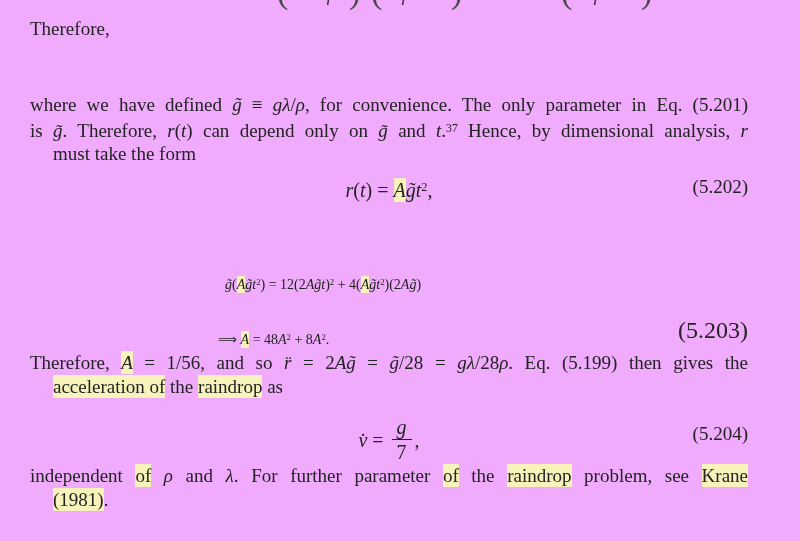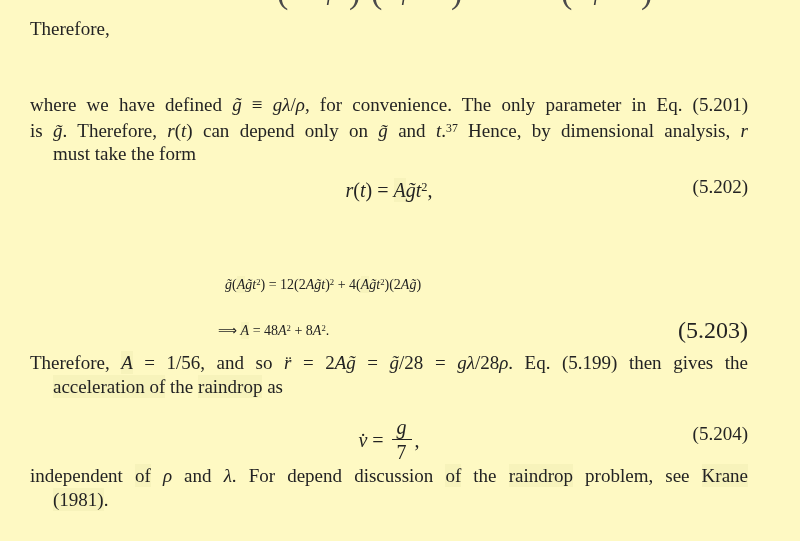--- a/index.html
+++ b/index.html
@@ -1,17 +1,17 @@
 <!DOCTYPE html>
 <html style="--hl: #f7f3bb; --txt: #232323;"><head>
 <meta charset="utf-8">
 <style>
   html,body{margin:0;padding:0;background:#fff;}
   .page{
-    position:relative;width:800px;height:541px;background:#fef9c3;
+    position:relative;width:800px;height:541px;background:#f0abfc;
     font-family:"Liberation Serif", serif;
     color:var(--txt,#232323);
     font-size:19px;overflow:hidden;
   }
   .it{font-style:italic;}
   .hl{background:var(--hl,#f7f3bb);padding:1px 0;}
   .sup{font-size:0.62em;vertical-align:0.45em;}
   .arrow{font-family:"DejaVu Sans", sans-serif;font-size:0.95em;}
 
   
@@ -65,37 +65,37 @@
 
   <div class="eqrow" style="top:174px;height:26px">
     <div class="eqc"><span class="it">r</span><span>(</span><span class="it">t</span><span>) = </span><span class="it hl">A</span><span class="it">g̃t</span><span class="sup">2</span><span>,</span></div>
     <div class="eqnum">(5.202)</div>
   </div>
 
   <div class="para" style="top:212px">
   </div>
 
   <div class="eqleft" style="left:225px;top:269px"><span class="it">g̃</span><span>(</span><span class="it hl">A</span><span class="it">g̃t</span><span class="sup">2</span><span>) = 12(2</span><span class="it">Ag̃t</span><span>)</span><span class="sup">2</span><span> + 4(</span><span class="it hl">A</span><span class="it">g̃t</span><span class="sup">2</span><span>)(2</span><span class="it">Ag̃</span><span>)</span></div>
-  <div class="eqleft" style="left:218px;top:315px"><span class="arrow">⟹</span><span>    </span><span class="it hl">A</span><span> = 48</span><span class="it">A</span><span class="sup">2</span><span> + 8</span><span class="it">A</span><span class="sup">2</span><span>.</span></div>
+  <div class="eqleft" style="left:218px;top:324px"><span class="arrow">⟹</span><span>    </span><span class="it hl">A</span><span> = 48</span><span class="it">A</span><span class="sup">2</span><span> + 8</span><span class="it">A</span><span class="sup">2</span><span>.</span></div>
   <div class="eqnumabs" style="top:318px">(5.203)</div>
 
   <div class="para" style="top:351px">
     <div class="pline"><span>Therefore, </span><span class="it hl">A</span><span> = 1/56, and so </span><span class="it">r̈</span><span> = 2</span><span class="it">Ag̃</span><span> = </span><span class="it">g̃</span><span>/28 = </span><span class="it">gλ</span><span>/28</span><span class="it">ρ</span><span>. Eq. (5.199) then gives the</span></div>
     <div class="pline last"><span class="hl">acceleration of</span><span> the </span><span class="hl">raindrop</span><span> as</span></div>
   </div>
 
   <div class="eqrow eq204row" style="top:408px">
     <div class="eqc">
       <span><span class="it">v̇</span><span> =</span></span>
       <span class="frac">
         <span class="fnum it">g</span>
         <span class="fden">7</span>
       </span><span>,</span>
     </div>
     <div class="eqnum">(5.204)</div>
   </div>
 
   <div class="para" style="top:464px">
-    <div class="pline"><span>independent </span><span class="hl">of</span><span> </span><span class="it">ρ</span><span> and </span><span class="it">λ</span><span>. For depend discussion </span><span class="hl">of</span><span> the </span><span class="hl">raindrop</span><span> problem, see </span><span class="hl">Krane</span></div>
+    <div class="pline"><span>independent </span><span class="hl">of</span><span> </span><span class="it">ρ</span><span> and </span><span class="it">λ</span><span>. For further parameter </span><span class="hl">of</span><span> the </span><span class="hl">raindrop</span><span> problem, see </span><span class="hl">Krane</span></div>
     <div class="pline last"><span class="hl">(1981)</span><span>.</span></div>
   </div>
 
 </div>
 
 </body></html>

